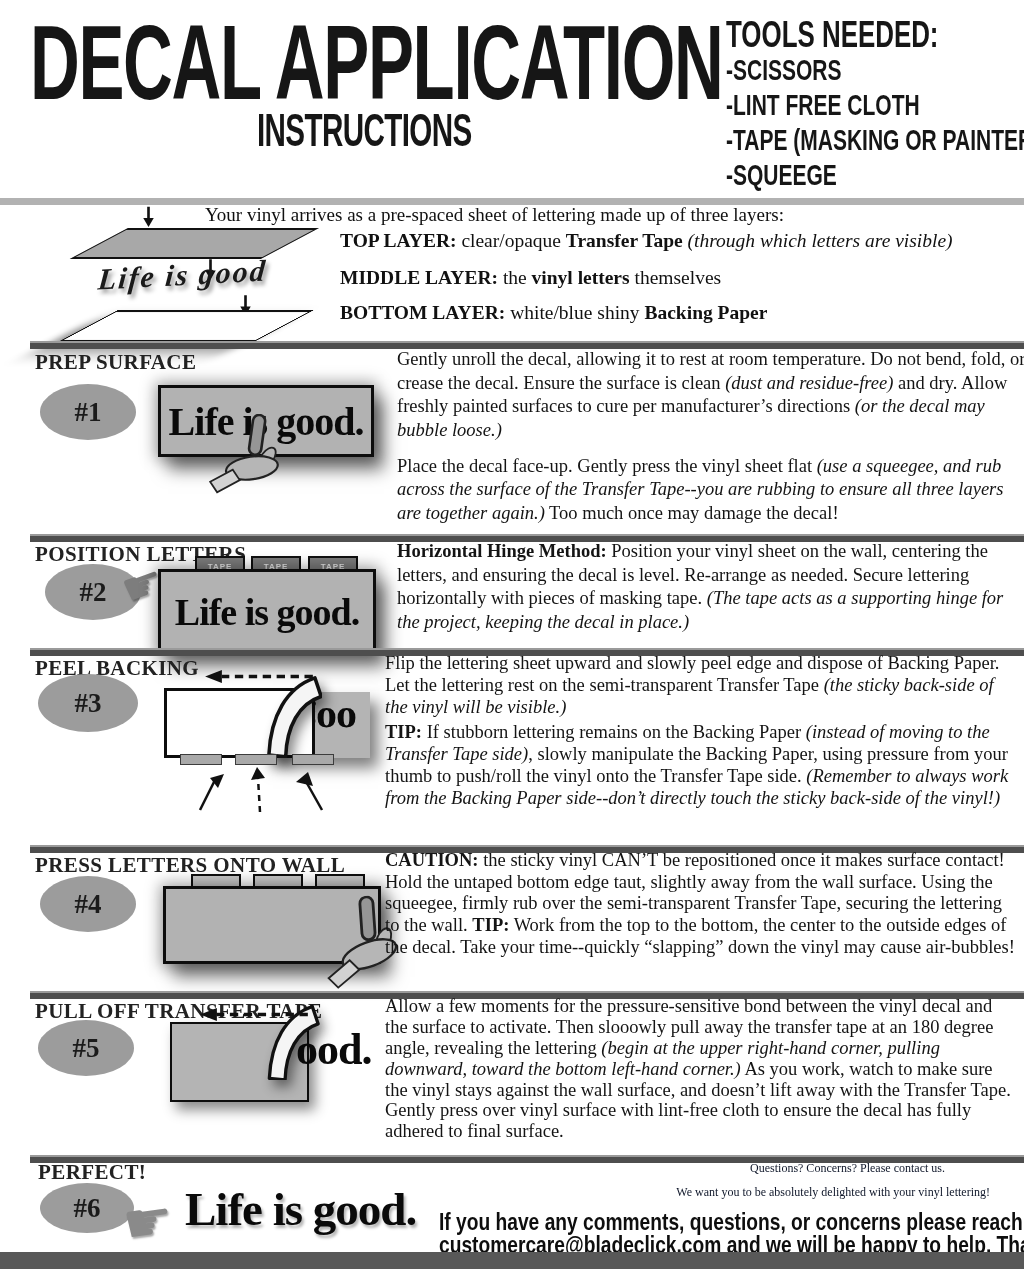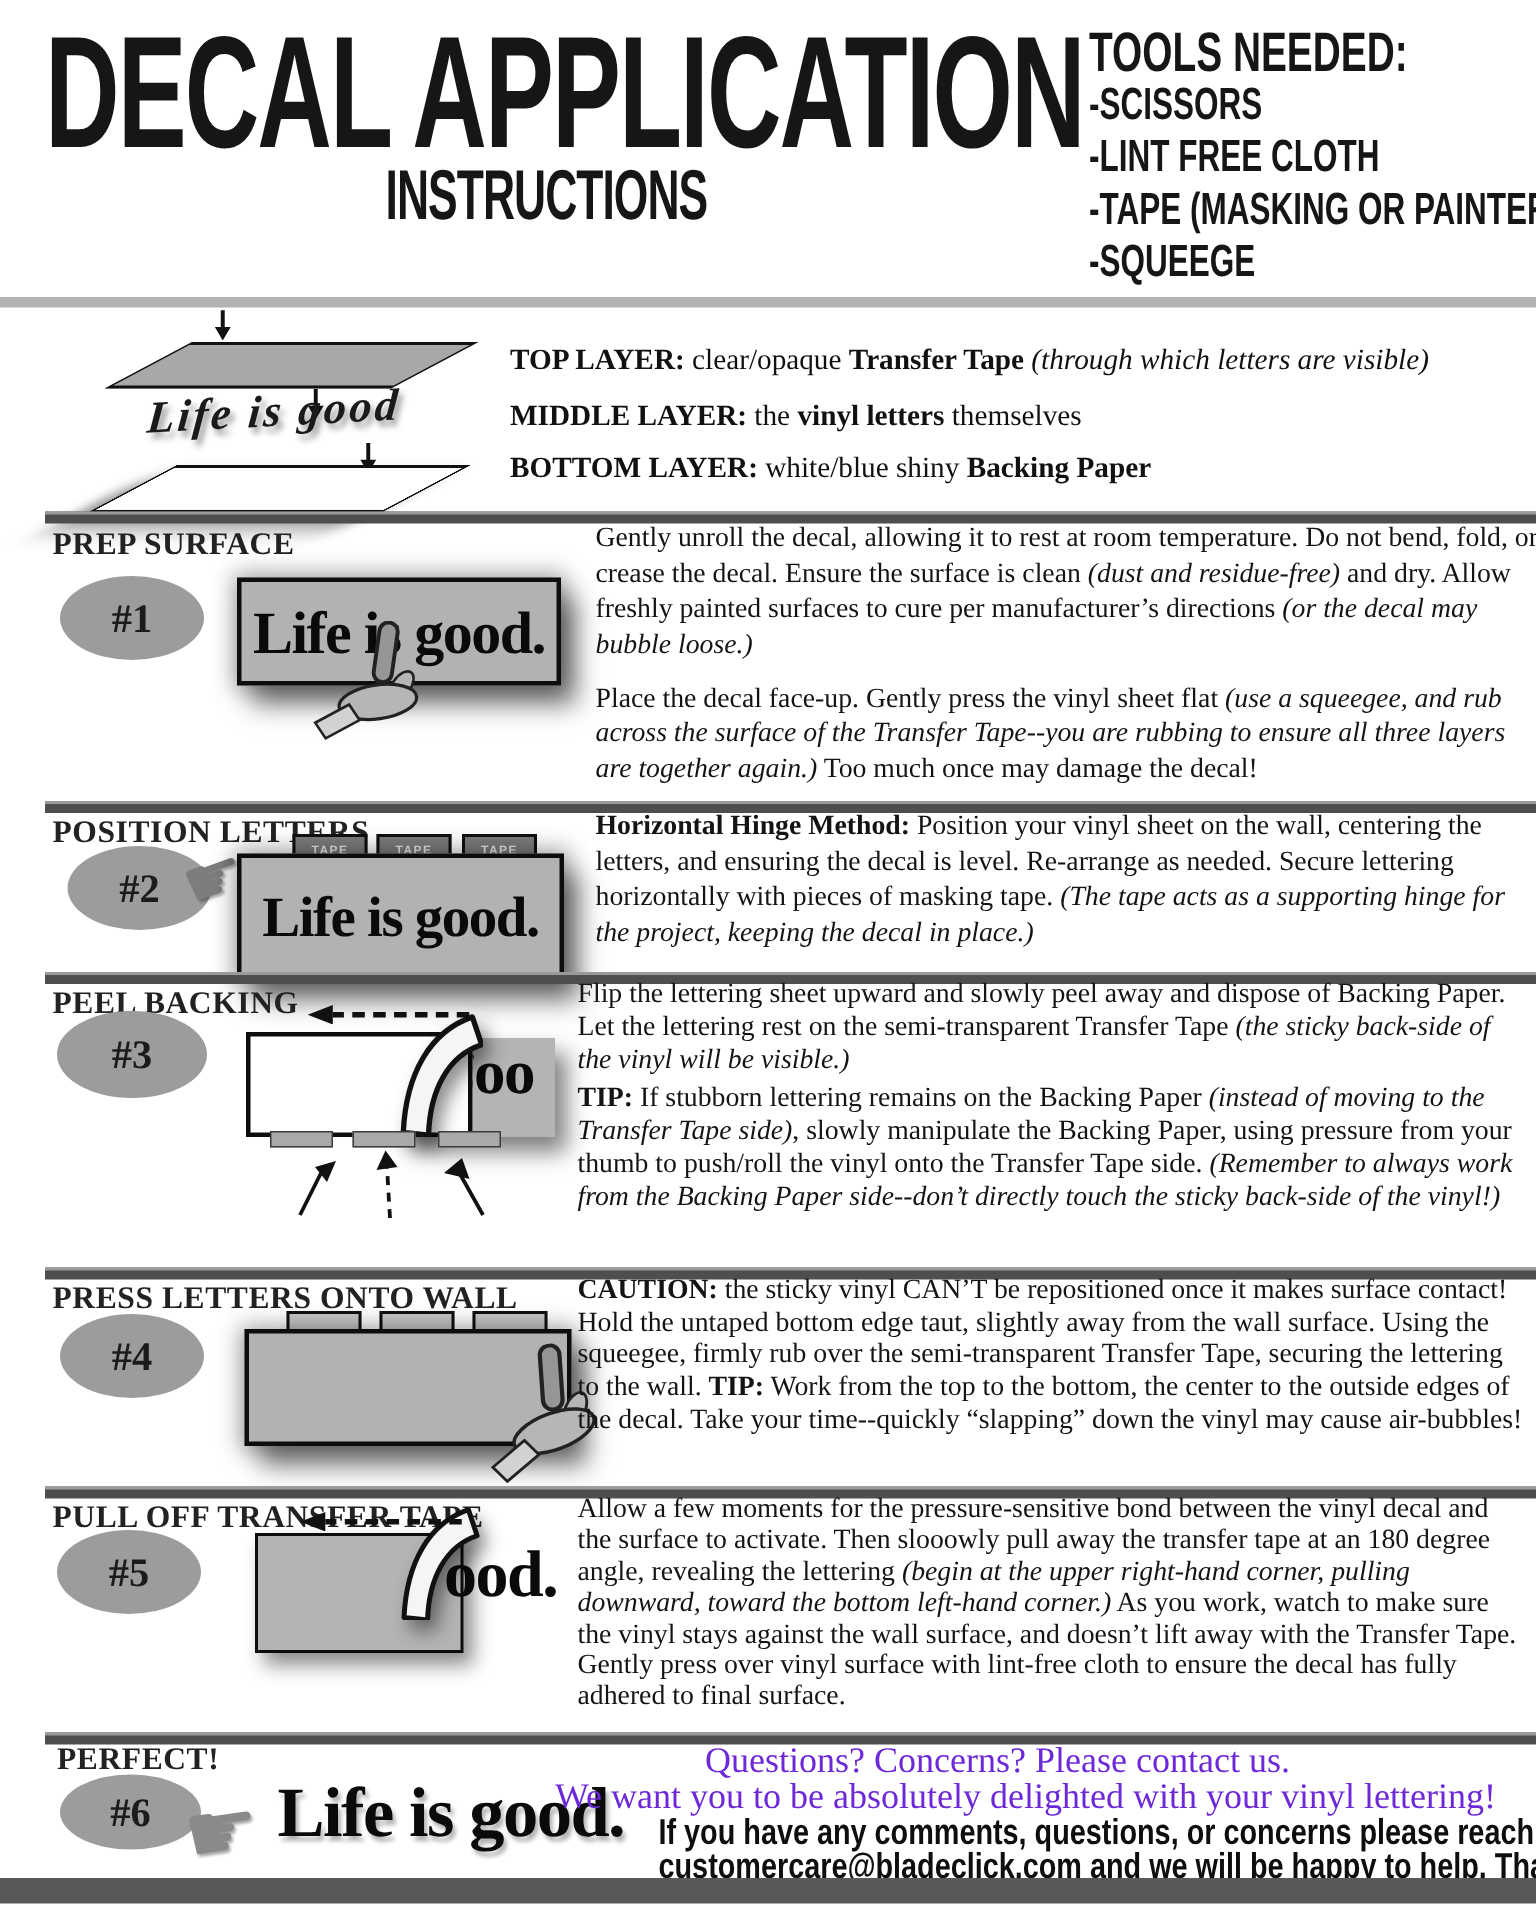--- a/index.html
+++ b/index.html
@@ -28,21 +28,21 @@
   .tape-tab{position:absolute;height:16px;width:46px;background:#7d7d7d;border:2px solid #101010;
             display:flex;align-items:center;justify-content:center;
             font-family:"Liberation Sans",sans-serif;font-size:8px;font-weight:bold;color:#e8e8e8;letter-spacing:1px;}
   .tape-tab.plain{background:#c9c9c9;}
   .tab-strip{position:absolute;height:9px;width:40px;background:#a9a9a9;border:1.5px solid #3c3c3c;}
   .hand-glyph{font-family:"DejaVu Sans",sans-serif;color:#7d7d7d;line-height:1;
               text-shadow:1px 2px 2px rgba(0,0,0,.35);}
   .para-skew{border:2px solid #111;transform:skewX(-62deg);transform-origin:0 0;}
   .script-decal{font-style:italic;font-weight:bold;font-size:30px;letter-spacing:2px;white-space:nowrap;
                 transform:rotate(-3deg) skewX(-8deg);color:#1a1a1a;text-shadow:3px 4px 4px rgba(0,0,0,.4);}
-  .footer-serif{font-size:24px;color:#6d28d9;text-align:center;white-space:nowrap;}
+  .footer-serif{font-size:12px;color:#0f172a;text-align:right;white-space:nowrap;}
   .footer-bold{font-family:"Liberation Sans",sans-serif;font-weight:bold;font-size:24px;color:#0e0e0e;
                text-align:center;white-space:nowrap;transform:scaleX(.8);transform-origin:50% 50%;}
   .curl-shadow{filter:drop-shadow(5px 7px 6px rgba(0,0,0,.45));}
 </style>
 </head>
 <body>
 
 <svg width="0" height="0" style="position:absolute" aria-hidden="true">
   <symbol id="sym-down-arrow" viewBox="0 0 20 28">
     <line x1="10" y1="1" x2="10" y2="17" stroke="#111" stroke-width="3.5"></line>
@@ -70,20 +70,21 @@
   <div class="abs cond tools-title" style="left:726px;top:14px;">TOOLS NEEDED:</div>
   <div class="abs cond tools-list" style="left:726px;top:52px;">
     <div>-SCISSORS</div>
     <div>-LINT FREE CLOTH</div>
     <div>-TAPE (MASKING OR PAINTERS)</div>
     <div>-SQUEEGE</div>
   </div>
 
   <div class="abs bar-light" style="top:198px;"></div>
 
+  <div class="abs" style="left:205px;top:204px;font-size:19px;">Your vinyl arrives as a pre-spaced sheet of lettering made up of three layers:</div>
 
   <svg class="abs" style="left:141px;top:206px;width:15px;height:21px;">
       <use href="#sym-down-arrow"></use>
     </svg>
   <div class="abs para-skew" style="left:128px;top:228px;width:187px;height:27px;background:#a8a8a8;"></div>
   <svg class="abs" style="left:203px;top:258px;width:15px;height:22px;">
       <use href="#sym-down-arrow"></use>
     </svg>
   <div class="abs script-decal" style="left:98px;top:258px;">Life is good</div>
   <svg class="abs" style="left:238px;top:294px;width:15px;height:22px;">
@@ -147,21 +148,21 @@
     <svg class="abs" style="left:10px;top:96px;width:170px;height:48px;" viewBox="0 0 170 48">
       <line x1="28" y1="44" x2="44" y2="12" stroke="#111" stroke-width="2.5"></line>
         <polygon points="38,12 52,8 46,22" fill="#111"></polygon>
       <line x1="88" y1="46" x2="86" y2="12" stroke="#111" stroke-width="2.5" stroke-dasharray="6 5"></line>
         <polygon points="79,14 93,12 85,1" fill="#111"></polygon>
       <line x1="150" y1="44" x2="132" y2="12" stroke="#111" stroke-width="2.5"></line>
         <polygon points="124,16 136,6 141,20" fill="#111"></polygon>
     </svg>
   </div>
   <div class="abs rightcol lh-b" style="top:652px;">
-    <p class="para tight"><span>Flip the lettering sheet upward and slowly peel away and dispose of Backing Paper. Let the lettering rest on the semi-transparent Transfer Tape </span><span style="font-style: italic;">(the sticky back-side of the vinyl will be visible.)</span></p>
+    <p class="para tight"><span>Flip the lettering sheet upward and slowly peel edge and dispose of Backing Paper. Let the lettering rest on the semi-transparent Transfer Tape </span><span style="font-style: italic;">(the sticky back-side of the vinyl will be visible.)</span></p>
     <p class="para"><span style="font-weight: bold;">TIP:</span><span> If stubborn lettering remains on the Backing Paper </span><span style="font-style: italic;">(instead of moving to the Transfer Tape side)</span><span>, slowly manipulate the Backing Paper, using pressure from your thumb to push/roll the vinyl onto the Transfer Tape side. </span><span style="font-style: italic;">(Remember to always work from the Backing Paper side--don’t directly touch the sticky back-side of the vinyl!)</span></p>
   </div>
 
   <div class="abs divider" style="top:845px;"></div>
   <div class="abs sec-heading" style="left:35px;top:853px;">PRESS LETTERS ONTO WALL</div>
   <div class="abs badge" style="left:40px;top:876px;width:96px;height:56px;">#4</div>
   <div class="abs" style="left:163px;top:874px;width:230px;height:108px;">
     <div class="tape-tab plain" style="left:28px;top:0;"></div>
     <div class="tape-tab plain" style="left:90px;top:0;"></div>
     <div class="tape-tab plain" style="left:152px;top:0;"></div>

